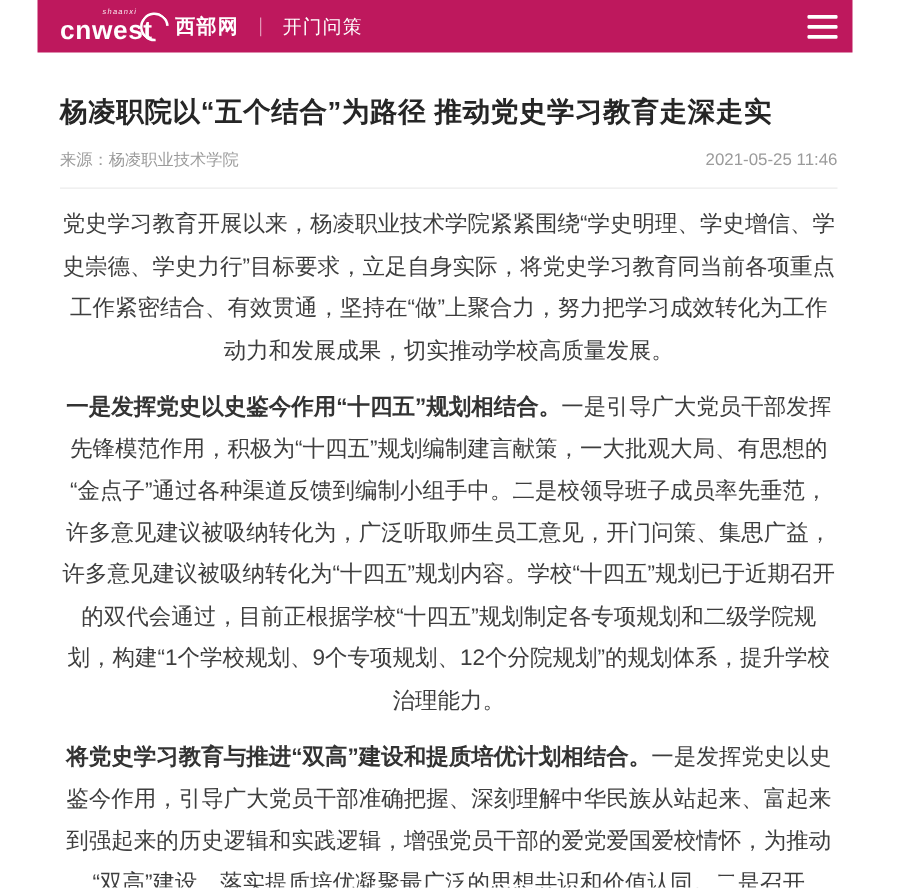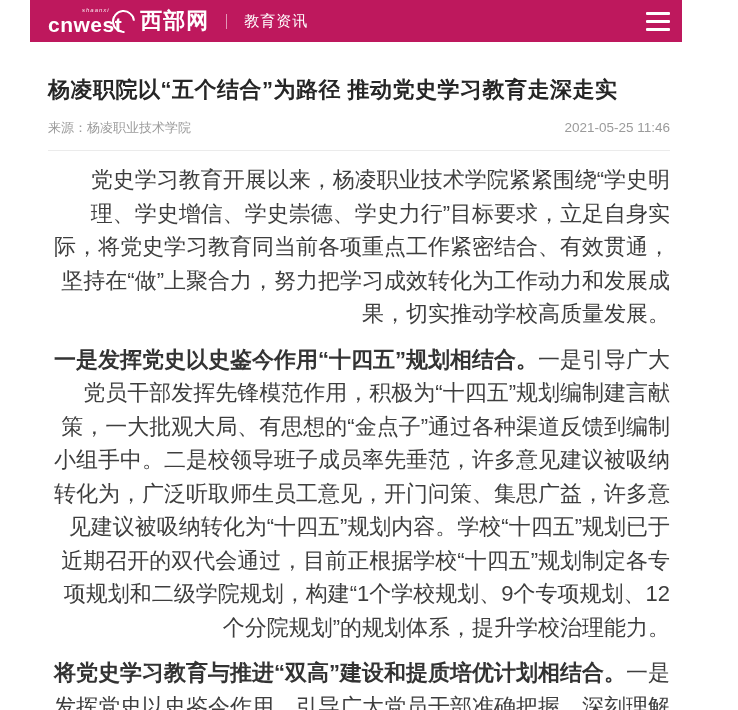--- a/index.html
+++ b/index.html
@@ -11,56 +11,56 @@
   .site-header { height:42px; background:#be185d; display:flex; align-items:center;
                  padding:0 12px 0 18px; color:#fff; }
   .logo { display:flex; align-items:center; cursor:pointer; }
   .logo-en { position:relative; line-height:1; padding-right:10px; }
   .logo-tagline { display:block; font-size:6px; letter-spacing:1px; font-style:italic;
                   opacity:.9; margin:0 0 1px 34px; }
   .logo-word { font-size:21px; font-weight:bold; letter-spacing:.5px; }
   .logo-ring { position:absolute; right:-3px; top:3px; width:23px; height:23px;
                border:2.5px solid #fff; border-radius:50%;
                border-bottom-color:transparent; transform:rotate(-50deg); }
-  .logo-cn { font-size:22px; font-weight:bold; margin-left:8px; letter-spacing:1px; }
+  .logo-cn { font-size:16px; font-weight:bold; margin-left:8px; letter-spacing:1px; }
   .header-divider { width:1px; height:15px; background:rgba(255,255,255,.55); margin:0 17px; }
   .channel { font-size:15px; letter-spacing:1px; cursor:pointer; }
   .menu-btn { margin-left:auto; display:flex; flex-direction:column; gap:5px;
               padding:4px 0; cursor:pointer; }
   .menu-btn i { display:block; width:24px; height:3px; background:#fff; border-radius:1px; }
 
   
   .content { padding:0 12px 0 18px; }
   .title { margin-top:33px; font-size:22px; line-height:30px; font-weight:bold;
            color:#262626; letter-spacing:.5px; }
   .meta { display:flex; justify-content:space-between; align-items:baseline;
           margin-top:14px; font-size:13px; color:#9b9b9b;gap:41px; }
   .meta .date { font-size:13.5px;text-align:center; }
   .rule { border:none; border-top:1px solid #ebebeb; margin-top:13px; }
   .article-body { margin-top:12px; }
-  .article-body p { font-size:22px; line-height:33.5px; color:#3e3e3e;
-                    margin-bottom:12px; text-align:right; }
+  .article-body p { font-size:18px; line-height:33.5px; color:#3e3e3e;
+                    margin-bottom:12px; text-align:center; }
   .article-body b { font-weight:bold; color:#333333; }
 </style>
 </head>
 <body>
 
 <div class="page">
 
   <header class="site-header">
     <div class="logo">
       <span class="logo-en">
         <span class="logo-tagline">shaanxi</span>
         <span class="logo-word">cnwest</span>
         <span class="logo-ring"></span>
       </span>
       <span class="logo-cn">西部网</span>
     </div>
     <span class="header-divider"></span>
-    <span class="channel">教育资讯</span>
+    <span class="channel">开门问策</span>
     <div class="menu-btn">
       <i></i>
       <i></i>
       <i></i>
     </div>
   </header>
 
   <main class="content">
     <h1 class="title">杨凌职院以“五个结合”为路径 推动党史学习教育走深走实</h1>
 

